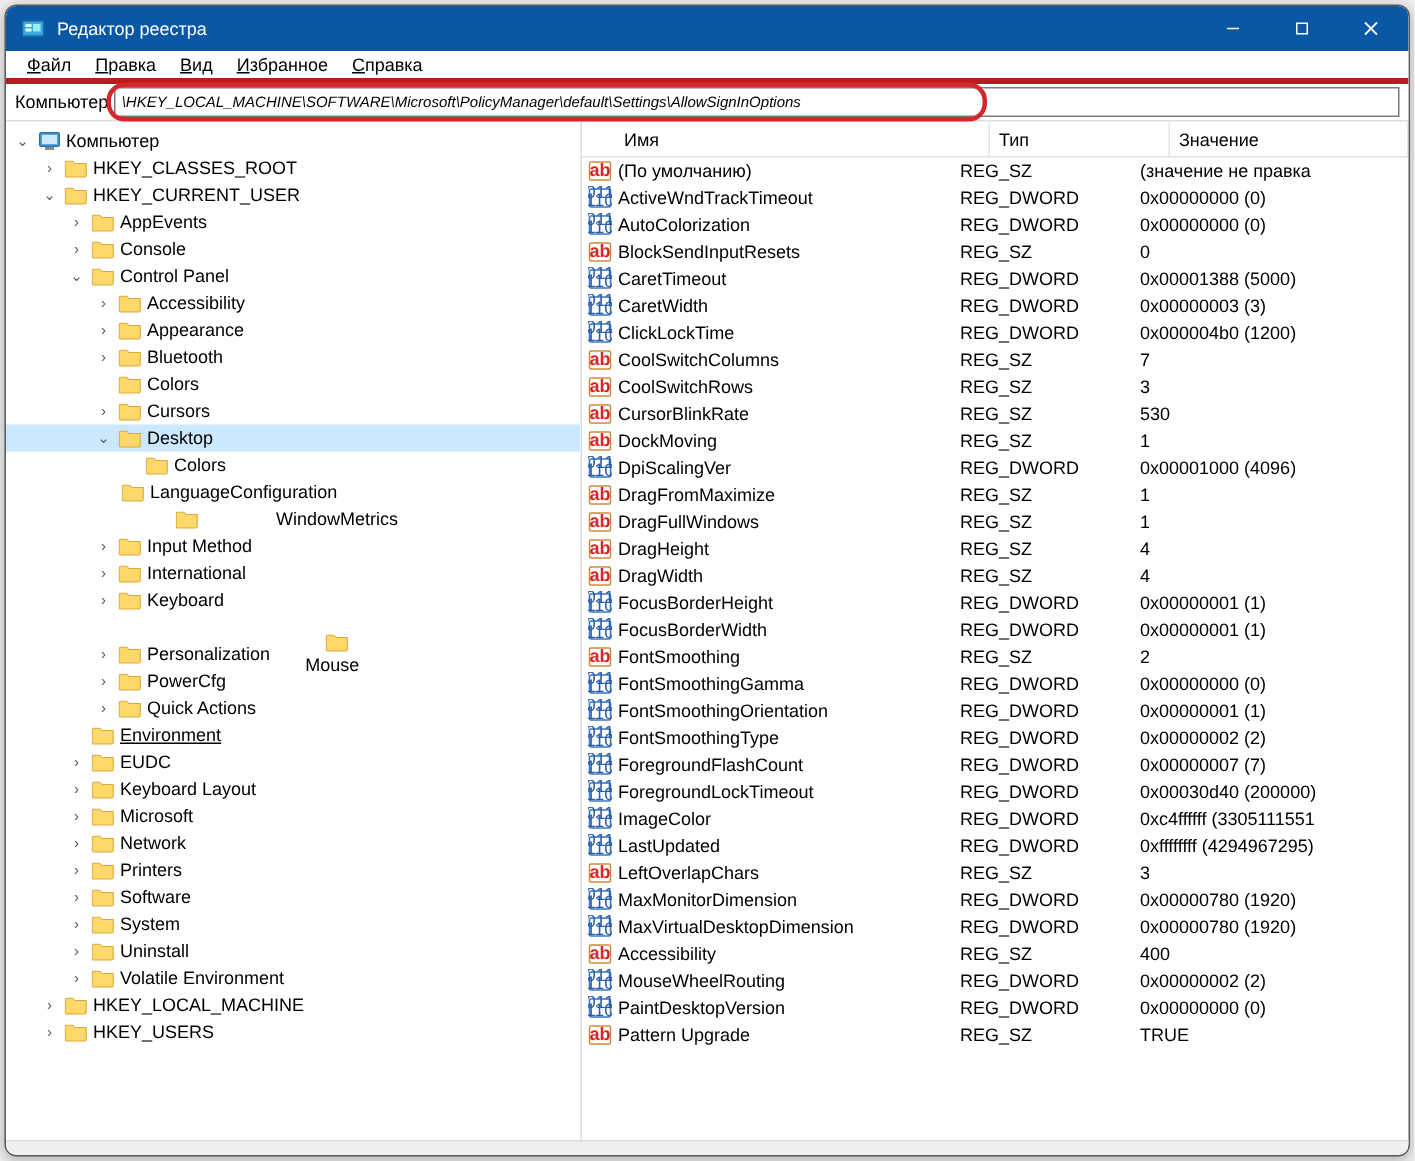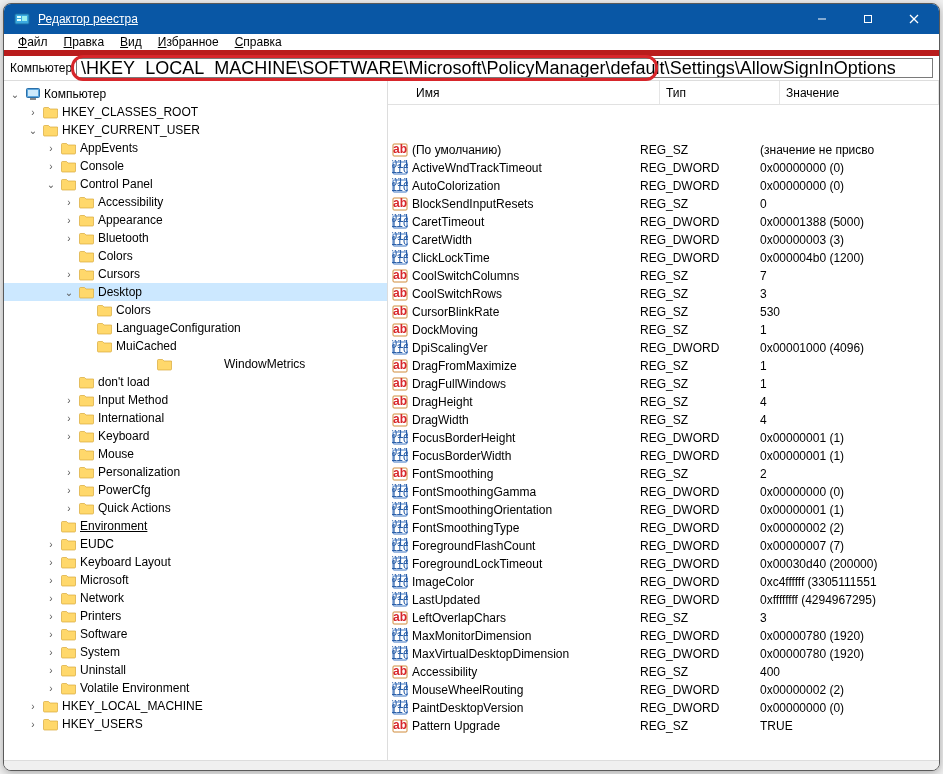--- a/index.html
+++ b/index.html
@@ -1,44 +1,44 @@
 <!DOCTYPE html>
 <html><head>
 <meta charset="utf-8">
 <style>
 * { margin: 0; padding: 0; box-sizing: border-box; font-family: "Segoe UI", Tahoma, sans-serif; font-size: 12px; }
 body { background: #f0f0f0; display: flex; justify-content: center; align-items: flex-start; padding: 3px;}
 .window { width: 937px; height: 768px; background: #fff; border: 1px solid #5a5a5a; border-radius: 8px; overflow: hidden; display: flex; flex-direction: column; box-shadow: 0 2px 10px rgba(0,0,0,0.3);}
 .titlebar { background: #0957a5; color: #fff; height: 30px; display: flex; align-items: center; padding: 0 2px 0 10px;}
 .titlebar-icon { width: 16px; height: 16px; margin-right: 8px; }
 .titlebar-icon svg { width: 16px; height: 16px; }
-.titlebar-text { flex: 1; font-size: 12px; text-decoration: underline; }
+.titlebar-text { flex: 1; font-size: 12px; }
 .titlebar-btns { display: flex; }
 .tbtn { width: 46px; height: 30px; display: flex; align-items: center; justify-content: center; color: #fff; cursor: pointer;}
-.menubar { background: #fff; height: 22px; display: flex; align-items: center; padding: 0 6px; border-bottom: 6px solid #b91c1c;}
+.menubar { background: #fff; height: 22px; display: flex; align-items: center; padding: 0 6px; border-bottom: 4px solid #b91c1c;}
 .menubar span { padding: 2px 8px; cursor: default; }
 .menubar span u { text-decoration: underline; }
 .addrbar { display: flex; align-items: center; height: 24px; padding: 2px 6px; background: #fff;}
 .addr-label { padding-right: 4px; white-space: nowrap; }
 .addr-input-wrap { flex: 1; position: relative; }
-.addr-input { width: 100%; height: 20px; border: 1px solid #7a7a7a; padding: 0 4px; font-size: 18px; }
+.addr-input { width: 100%; height: 20px; border: 1px solid #7a7a7a; padding: 0 4px; font-size: 10px; font-style: italic; }
 .addr-highlight { position: absolute; left: -5px; top: -3px; right: 275px; height: 26px; border: 3px solid #d7262b; border-radius: 12px; pointer-events: none;}
 .body-split { flex: 1; display: flex; overflow: hidden; border-top: 1px solid #ddd;}
 .tree { width: 384px; overflow: auto; border-right: 1px solid #ddd; padding: 4px 0;}
 .tree ul { list-style: none; }
 .tree li { white-space: nowrap; }
 .tree .row { display: flex; align-items: center; height: 18px; cursor: default;}
 .tree .row.sel { background: #cce8ff; }
 .tree .chev { width: 14px; text-align: center; color: #5a5a5a; font-size: 10px; cursor: pointer; user-select: none;}
 .tree .chev.none { visibility: hidden; }
 .tree .ico { width: 16px; height: 16px; margin: 0 3px; display: flex; align-items: center; justify-content: center;}
 .tree .lbl { padding-right: 6px; }
 .listhdr { display: flex; height: 24px; align-items: stretch; background: #fff; border-bottom: 1px solid #e1e1e1;}
 .listhdr .hcol { display: flex; align-items: center; padding: 0 6px; border-right: 1px solid #e5e5e5; cursor: default;}
-.listpane { flex: 1; display: flex; flex-direction: column; overflow: hidden; gap: 36px;}
+.listpane { flex: 1; display: flex; flex-direction: column; overflow: hidden;}
 .listbody { flex: 1; overflow: auto; }
 .listrow { display: flex; height: 18px; align-items: center; cursor: default;}
 .listrow .vico { width: 16px; height: 16px; margin: 0 4px 0 4px; display:flex; align-items:center; justify-content:flex-start;}
 .listrow .c1 { width: 246px; display: flex; align-items: center; overflow: hidden;}
 .listrow .c2 { width: 120px; padding: 0 6px; overflow: hidden;}
 .listrow .c3 { flex: 1; padding: 0 6px; overflow: hidden; white-space: nowrap;}
 .listhdr .h1 { width: 272px; }
 .listhdr .h2 { width: 120px; }
 .listhdr .h3 { flex: 1; text-align: right; }
 .statbar { height: 10px; background: #f0f0f0; border-top: 1px solid #ddd;}
@@ -240,65 +240,43 @@
               <span class="chev none">›</span>
               <span class="ico">
                 <svg width="16" height="16" viewBox="0 0 16 16">
                   <path d="M1.5 3.5h4l1.5 1.5h7.5v8a1 1 0 0 1-1 1h-12a1 1 0 0 1-1-1v-8.5a1 1 0 0 1 1-1z" fill="#ffd86b" stroke="#d9a93a" stroke-width="0.7"></path>
                 </svg>
               </span>
               <span class="lbl">Colors</span>
             </div>
           </li>
           <li>
-            <div class="row" style="padding-left: 76px;">
+            <div class="row" style="padding-left: 60px;">
               <span class="chev none">›</span>
               <span class="ico">
                 <svg width="16" height="16" viewBox="0 0 16 16">
                   <path d="M1.5 3.5h4l1.5 1.5h7.5v8a1 1 0 0 1-1 1h-12a1 1 0 0 1-1-1v-8.5a1 1 0 0 1 1-1z" fill="#ffd86b" stroke="#d9a93a" stroke-width="0.7"></path>
                 </svg>
               </span>
               <span class="lbl">LanguageConfiguration</span>
             </div>
           </li>
           <li>
-            <div class="row" style="padding-left: 76px;">
+            <div class="row" style="padding-left: 48px; gap: 48px;">
               <span class="chev none">›</span>
               <span class="ico">
                 <svg width="16" height="16" viewBox="0 0 16 16">
                   <path d="M1.5 3.5h4l1.5 1.5h7.5v8a1 1 0 0 1-1 1h-12a1 1 0 0 1-1-1v-8.5a1 1 0 0 1 1-1z" fill="#ffd86b" stroke="#d9a93a" stroke-width="0.7"></path>
                 </svg>
               </span>
-              <span class="lbl">MuiCached</span>
-            </div>
-          </li>
-          <li>
-            <div class="row" style="padding-left: 88px; gap: 48px;">
-              <span class="chev none">›</span>
-              <span class="ico">
-                <svg width="16" height="16" viewBox="0 0 16 16">
-                  <path d="M1.5 3.5h4l1.5 1.5h7.5v8a1 1 0 0 1-1 1h-12a1 1 0 0 1-1-1v-8.5a1 1 0 0 1 1-1z" fill="#ffd86b" stroke="#d9a93a" stroke-width="0.7"></path>
-                </svg>
-              </span>
               <span class="lbl">WindowMetrics</span>
             </div>
           </li>
           <li>
             <div class="row" style="padding-left: 58px;">
-              <span class="chev none">›</span>
-              <span class="ico">
-                <svg width="16" height="16" viewBox="0 0 16 16">
-                  <path d="M1.5 3.5h4l1.5 1.5h7.5v8a1 1 0 0 1-1 1h-12a1 1 0 0 1-1-1v-8.5a1 1 0 0 1 1-1z" fill="#ffd86b" stroke="#d9a93a" stroke-width="0.7"></path>
-                </svg>
-              </span>
-              <span class="lbl">don't load</span>
-            </div>
-          </li>
-          <li>
-            <div class="row" style="padding-left: 58px;">
               <span class="chev">›</span>
               <span class="ico">
                 <svg width="16" height="16" viewBox="0 0 16 16">
                   <path d="M1.5 3.5h4l1.5 1.5h7.5v8a1 1 0 0 1-1 1h-12a1 1 0 0 1-1-1v-8.5a1 1 0 0 1 1-1z" fill="#ffd86b" stroke="#d9a93a" stroke-width="0.7"></path>
                 </svg>
               </span>
               <span class="lbl">Input Method</span>
             </div>
           </li>
           <li>
@@ -317,21 +295,21 @@
               <span class="chev">›</span>
               <span class="ico">
                 <svg width="16" height="16" viewBox="0 0 16 16">
                   <path d="M1.5 3.5h4l1.5 1.5h7.5v8a1 1 0 0 1-1 1h-12a1 1 0 0 1-1-1v-8.5a1 1 0 0 1 1-1z" fill="#ffd86b" stroke="#d9a93a" stroke-width="0.7"></path>
                 </svg>
               </span>
               <span class="lbl">Keyboard</span>
             </div>
           </li>
           <li>
-            <div class="row" style="padding-left: 58px;">
+            <div class="row" style="padding-left: 58px; flex-direction: column;">
               <span class="chev none">›</span>
               <span class="ico">
                 <svg width="16" height="16" viewBox="0 0 16 16">
                   <path d="M1.5 3.5h4l1.5 1.5h7.5v8a1 1 0 0 1-1 1h-12a1 1 0 0 1-1-1v-8.5a1 1 0 0 1 1-1z" fill="#ffd86b" stroke="#d9a93a" stroke-width="0.7"></path>
                 </svg>
               </span>
               <span class="lbl">Mouse</span>
             </div>
           </li>
           <li>
@@ -512,21 +490,21 @@
             <div class="c1">
               <span class="vico">
                 <svg width="16" height="16" viewBox="0 0 16 16">
                   <rect x="1" y="2" width="14" height="12" rx="1" fill="#fff" stroke="#d08b3a"></rect>
                   <text x="8" y="11" font-size="8" font-weight="bold" fill="#d7262b" text-anchor="middle">ab</text>
                 </svg>
               </span>
               <span>(По умолчанию)</span>
             </div>
             <div class="c2">REG_SZ</div>
-            <div class="c3">(значение не присво</div>
+            <div class="c3">(значение не правка</div>
           </div>
           <div class="listrow">
             <div class="c1">
               <span class="vico">
                 <svg width="16" height="16" viewBox="0 0 16 16">
                   <rect x="1" y="2" width="14" height="12" rx="1" fill="#fff" stroke="#3a74c4"></rect>
                   <text x="8" y="8" font-size="5" fill="#2a5fa8" text-anchor="middle">011</text>
                   <text x="8" y="13" font-size="5" fill="#2a5fa8" text-anchor="middle">110</text>
                 </svg>
               </span>

